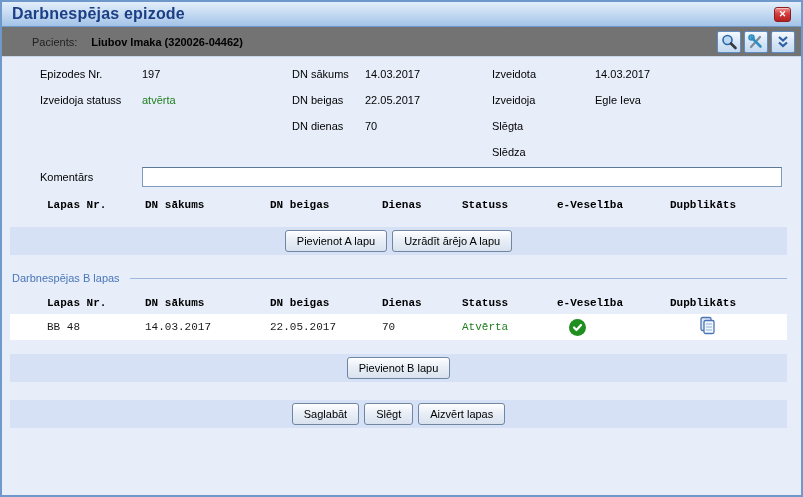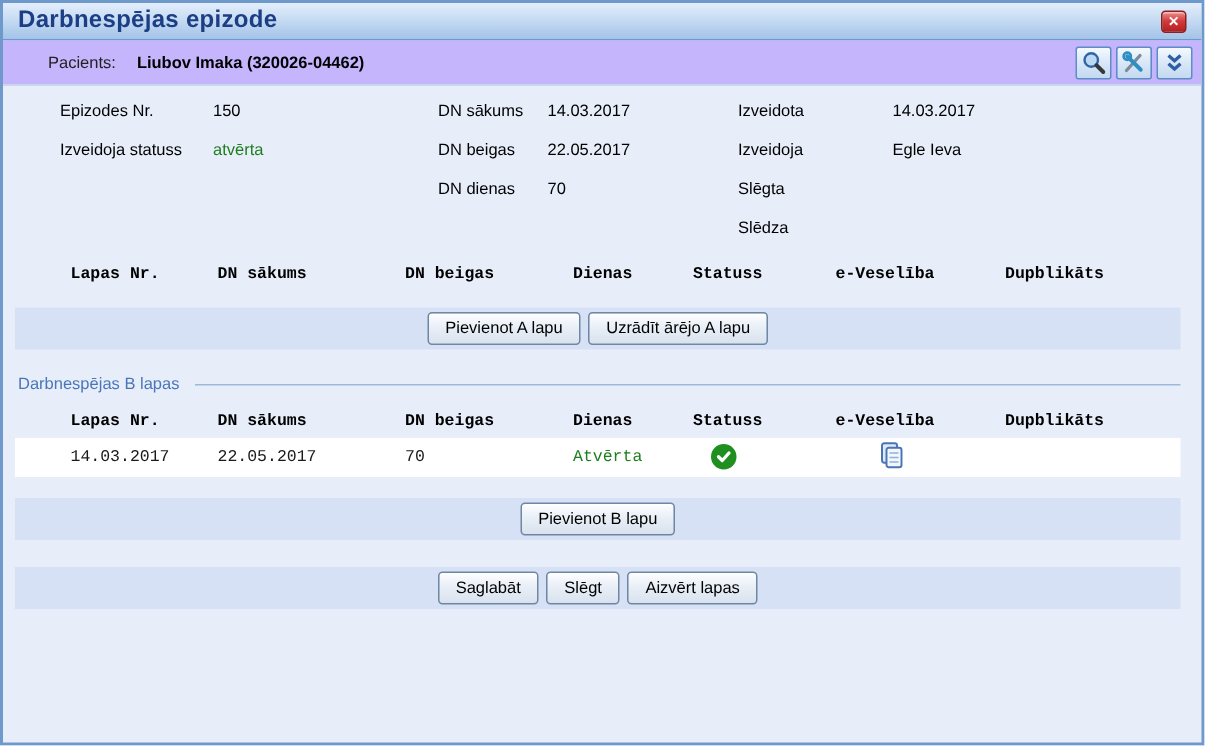--- a/index.html
+++ b/index.html
@@ -16,21 +16,21 @@
   }
   .titlebar .title { font-size:16px; font-weight:bold; color:#1c3e85; letter-spacing:.2px; }
   .close-btn {
     width:17px; height:15px; border:1px solid #8b1f1f; border-radius:3px;
     background:linear-gradient(#ef8f8f, #d43c3c 45%, #b51f1f);
     color:#fff; font-size:9px; font-weight:bold; line-height:13px; text-align:center;
     cursor:pointer; box-shadow:inset 0 1px 0 rgba(255,255,255,.45);
   }
   
   .patientbar {
-    height:30px; background:#c4b5fd; border-bottom:1px solid #c9d6e8;
+    height:30px; background:#737373; border-bottom:1px solid #c9d6e8;
     display:flex; align-items:center; padding:0 6px 0 30px;
   }
   .patientbar .p-label { color:#222; margin-right:14px; }
   .patientbar .p-name { font-weight:bold; color:#000; }
   .patient-tools { margin-left:auto; display:flex; gap:3px; }
   .tool-btn {
     width:24px; height:22px; border:1px solid #5e8cc6; border-radius:2px;
     background:linear-gradient(#f4f9fe, #d9e7f7 50%, #c4d9f0);
     display:flex; align-items:center; justify-content:center; cursor:pointer;
   }
@@ -109,21 +109,21 @@
           <polyline points="4,8.5 8,12 12,8.5" fill="none" stroke="#2e5fa3" stroke-width="2.2"></polyline>
         </svg>
       </div>
     </div>
   </div>
 
   <div class="body">
 
     <div class="form-grid">
       <div class="lbl">Epizodes Nr.</div>
-      <div class="val">150</div>
+      <div class="val">197</div>
       <div class="lbl">DN sākums</div>
       <div class="val">14.03.2017</div>
       <div class="lbl">Izveidota</div>
       <div class="val">14.03.2017</div>
 
       <div class="lbl">Izveidoja statuss</div>
       <div class="val green">atvērta</div>
       <div class="lbl">DN beigas</div>
       <div class="val">22.05.2017</div>
       <div class="lbl">Izveidoja</div>
@@ -137,20 +137,24 @@
       <div class="val"></div>
 
       <div></div>
         <div></div>
         <div></div>
         <div></div>
       <div class="lbl">Slēdza</div>
       <div class="val"></div>
     </div>
 
+    <div class="comment-row">
+      <span class="lbl">Komentārs</span>
+      <input class="comment-input" type="text" value="" style="">
+    </div>
 
 
     <div class="tbl">
       <div class="tbl-grid tbl-head">
         <div>Lapas Nr.</div>
         <div>DN sākums</div>
         <div>DN beigas</div>
         <div>Dienas</div>
         <div>Statuss</div>
         <div>e-Veselība</div>
@@ -173,20 +177,21 @@
         <div>Lapas Nr.</div>
         <div>DN sākums</div>
         <div>DN beigas</div>
         <div>Dienas</div>
         <div>Statuss</div>
         <div>e-Veselība</div>
         <div>Dupblikāts</div>
       </div>
 
       <div class="tbl-grid tbl-row">
+        <div>BB 48</div>
         <div>14.03.2017</div>
         <div>22.05.2017</div>
         <div>70</div>
         <div class="val green">Atvērta</div>
         <div>
           <span class="check-circle">
             <svg width="11" height="11" viewBox="0 0 11 11">
               <polyline points="2,5.5 4.5,8 9,3" fill="none" stroke="#fff" stroke-width="2.2" stroke-linecap="round" stroke-linejoin="round"></polyline>
             </svg>
           </span>

